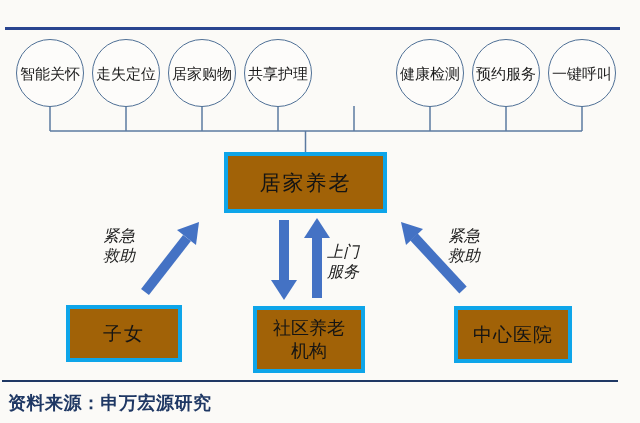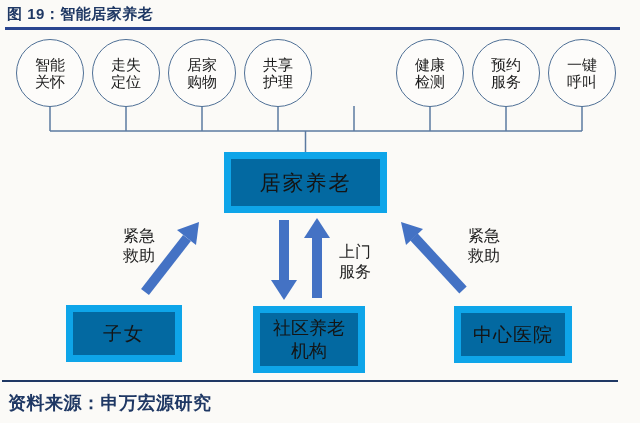--- a/index.html
+++ b/index.html
@@ -1,40 +1,39 @@
 <!DOCTYPE html>
 <html><head>
 <meta charset="utf-8">
 <style>
   html,body{margin:0;padding:0;}
   body{width:640px;height:423px;background:#fbfaf7;font-family:"Liberation Sans",sans-serif;overflow:hidden;}
   .page{position:relative;width:640px;height:423px;background:#fbfaf7;}
   .title{position:absolute;left:7px;top:5px;font-size:15px;font-weight:bold;color:#1f3864;letter-spacing:0.5px;}
   .title-rule{position:absolute;left:5px;top:27px;width:615px;height:3px;background:#2a4590;}
   .svg-layer{position:absolute;left:0;top:0;pointer-events:none;}
-  .circle{position:absolute;top:39px;width:68px;height:68px;box-sizing:border-box;border:1.6px solid #4f7096;border-radius:50%;background:#fdfcfa;display:flex;flex-direction:column;align-items:center;justify-content:center;font-size:15px;line-height:17px;color:#1b1b1b;text-align:center;z-index:2;}
-  .node-box{position:absolute;box-sizing:border-box;border:7px solid #0ea5e9;background:#0369a1;display:flex;flex-direction:column;align-items:center;justify-content:center;color:#141414;text-align:center;z-index:2;}
+  .circle{position:absolute;top:39px;width:68px;height:68px;box-sizing:border-box;border:1.6px solid #4f7096;border-radius:50%;background:#fdfcfa;display:flex;flex-direction:row;align-items:center;justify-content:center;font-size:15px;line-height:17px;color:#1b1b1b;text-align:center;z-index:2;}
+  .node-box{position:absolute;box-sizing:border-box;border:4px solid #0ea5e9;background:#a16207;display:flex;flex-direction:column;align-items:center;justify-content:center;color:#141414;text-align:center;z-index:2;}
   .home-box{left:224px;top:152px;width:163px;height:61px;font-size:21px;letter-spacing:2px;}
   .children-box{left:66px;top:305px;width:116px;height:57px;font-size:19px;letter-spacing:2px;}
   .community-box{left:253px;top:306px;width:112px;height:67px;font-size:18px;line-height:23px;}
   .hospital-box{left:454px;top:306px;width:118px;height:57px;font-size:19px;letter-spacing:1px;}
-  .edge-label{position:absolute;font-size:16px;line-height:20px;color:#222;text-align:right;z-index:3;}
+  .edge-label{position:absolute;font-size:16px;line-height:20px;color:#222;text-align:left;z-index:3;font-style:italic;}
   .edge-label span{display:block;}
   .label-children{left:103px;top:226px;width:52px;}
   .label-visit{left:327px;top:242px;width:44px;}
   .label-hospital{left:448px;top:226px;width:52px;}
   .footer-rule{position:absolute;left:2px;top:380px;width:616px;height:2px;background:#1f3864;}
   .source{position:absolute;left:8px;top:391px;font-size:18px;font-weight:bold;color:#1f3864;letter-spacing:0.5px;}
 </style>
 </head>
 <body>
 
 <div class="page">
 
-  <div class="title">图 19：智能居家养老</div>
   <div class="title-rule"></div>
 
   <svg class="svg-layer" width="640" height="423" viewBox="0 0 640 423">
     <g stroke="#5b7aa0" stroke-width="1.5" fill="none">
       <line x1="50" y1="106" x2="50" y2="131"></line>
       <line x1="126" y1="106" x2="126" y2="131"></line>
       <line x1="202" y1="106" x2="202" y2="131"></line>
       <line x1="278" y1="106" x2="278" y2="131"></line>
       <line x1="354" y1="106" x2="354" y2="131"></line>
       <line x1="430" y1="106" x2="430" y2="131"></line>

